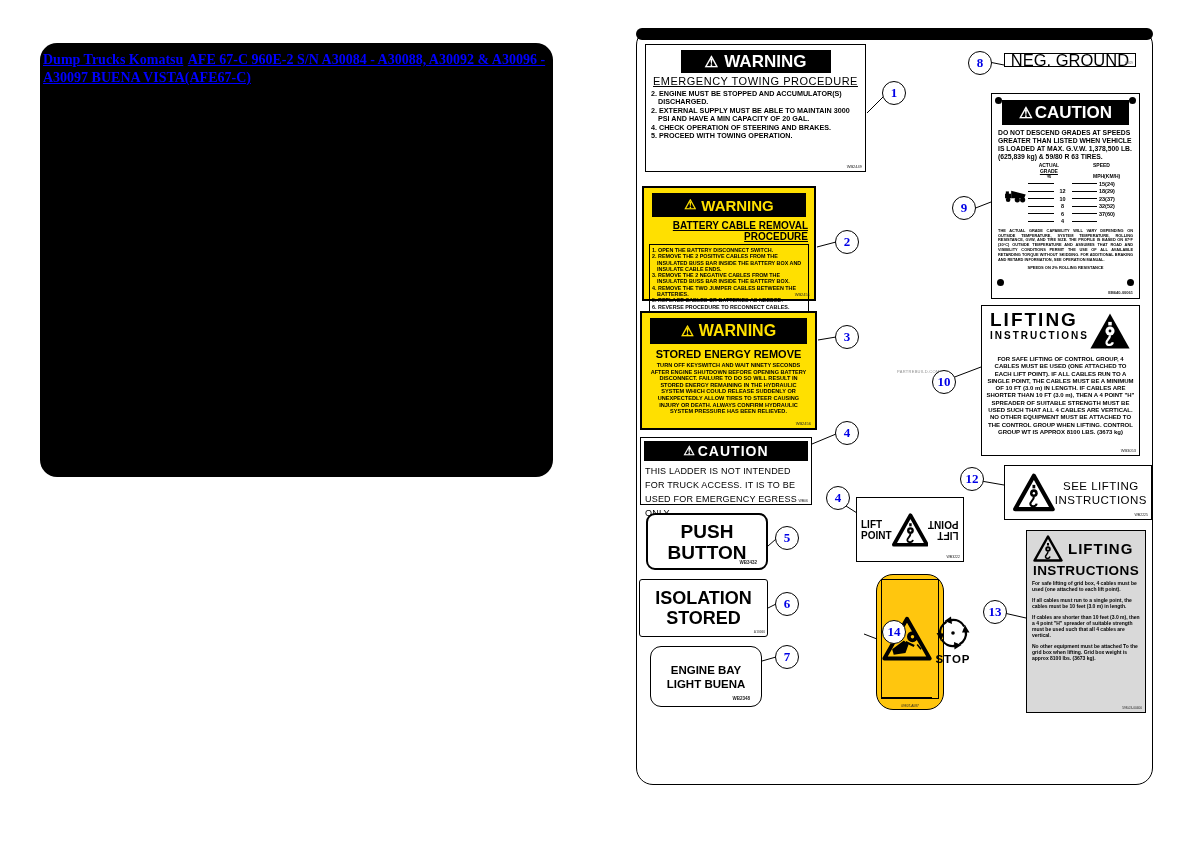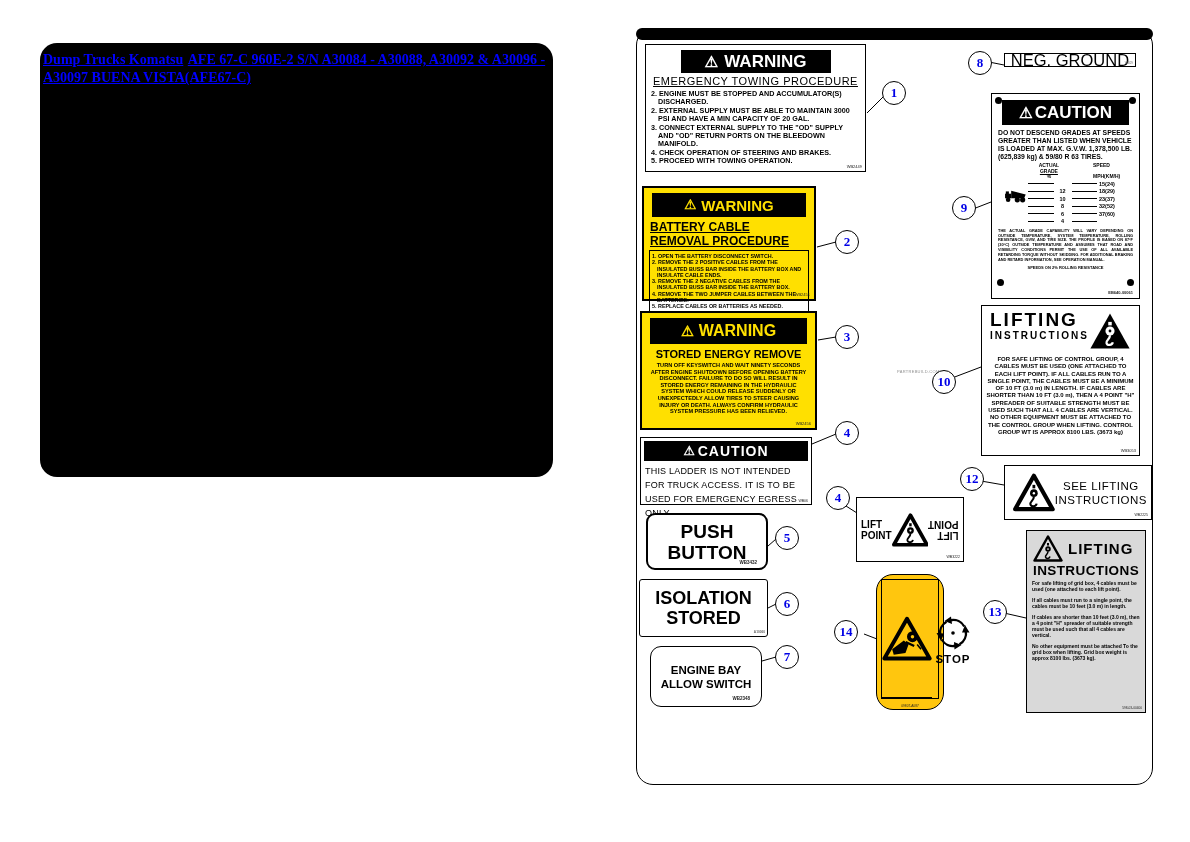--- a/index.html
+++ b/index.html
@@ -18,21 +18,21 @@
   .blackbar{background:#000;color:#fff;display:flex;align-items:center;justify-content:center;}
   .tri{font-size:.9em;line-height:1;}
   
   .l1-head{margin:5px auto 2px;width:150px;height:23px;font-weight:bold;font-size:17px;gap:6px;}
   .l1-title{text-align:center;font-size:11px;letter-spacing:.5px;text-decoration:underline;}
   .l1-list{padding:3px 5px 0;font-size:7.2px;line-height:8.4px;font-weight:bold;}
   .l1-list div{padding-left:7px;text-indent:-7px;}
   
   .ylabel{background:#FFE000;border:2px solid #000;}
   .y-head{margin:5px 8px 3px;height:24px;font-weight:bold;font-size:15px;gap:5px;color:#FFE000;}
-  .l2-title{margin:1px 6px 2px;text-align:left;font-weight:bold;font-size:12px;text-decoration:underline;}
+  .l2-title{margin:1px 6px 2px;text-align:right;font-weight:bold;font-size:10px;text-decoration:underline;}
   .l2-box{margin:1px 5px;border:1px solid #000;padding:2px 2px;font-size:5.4px;line-height:6.3px;font-weight:bold;}
   .l2-box div{padding-left:5px;text-indent:-5px;}
   .l3-title{margin:4px 0 2px;text-align:center;font-weight:bold;font-size:11px;}
   .l3-body{margin:1px 7px;text-align:center;font-weight:bold;font-size:5.6px;line-height:6.6px;}
   
   .l4-head{margin:3px 3px 3px;height:20px;font-weight:bold;font-size:14px;letter-spacing:1px;gap:2px;}
   .l4-body{padding:0 4px;font-size:9px;line-height:14px;letter-spacing:.2px;}
   
   .bigtxt{display:flex;flex-direction:column;align-items:center;justify-content:center;
           font-weight:bold;text-align:center;}
@@ -89,21 +89,20 @@
 
 <div class="decal" id="l1" style="left:645px;top:44px;width:221px;height:128px;">
   <div class="blackbar l1-head">
     <span class="tri">⚠</span>
     <span>WARNING</span>
   </div>
   <div class="l1-title">EMERGENCY TOWING  PROCEDURE</div>
   <div class="l1-list">
     <div>2. ENGINE MUST BE STOPPED AND ACCUMULATOR(S) DISCHARGED.</div>
     <div>2. EXTERNAL SUPPLY MUST BE ABLE TO MAINTAIN 3000 PSI AND HAVE A MIN CAPACITY OF 20 GAL.</div>
-    <div>3. CONNECT EXTERNAL SUPPLY TO THE "OD" SUPPLY AND "OD" RETURN PORTS ON THE BLEEDOWN MANIFOLD.</div>
     <div>4. CHECK OPERATION OF STEERING AND BRAKES.</div>
     <div>5. PROCEED WITH TOWING OPERATION.</div>
   </div>
   <span class="part" style="right:3px;bottom:2px;">WB2449</span>
 </div>
 
 <div class="decal ylabel" id="l2" style="left:642px;top:186px;width:174px;height:115px;">
   <div class="blackbar y-head">
     <span class="tri">⚠</span>
     <span>WARNING</span>
@@ -146,21 +145,21 @@
 </div>
 
 <div class="decal bigtxt" id="l6" style="left:639px;top:579px;width:129px;height:58px;border-width:1.5px;border-radius:3px;font-size:18px;line-height:20px;">
   <span>ISOLATION</span>
   <span>STORED</span>
   <span class="part" style="right:2px;bottom:2px;font-size:3.2px;color:#666;">A10060</span>
 </div>
 
 <div class="decal bigtxt" id="l7" style="left:650px;top:646px;width:112px;height:61px;border-width:1.5px;border-radius:11px;font-size:11.5px;line-height:14px;">
   <span>ENGINE BAY</span>
-  <span>ALLOW SWITCH</span>
+  <span>LIGHT BUENA</span>
   <span class="part" style="right:11px;bottom:5px;font-size:4.5px;">WB2348</span>
 </div>
 
 <div class="decal bigtxt" id="l8" style="left:1004px;top:53px;width:132px;height:14px;font-size:16.5px;font-weight:normal;">
   <span>NEG. GROUND</span>
   <span class="part" style="right:2px;bottom:1px;font-size:3px;color:#777;">WB29</span>
 </div>
 
 <div class="decal" id="l9" style="left:991px;top:93px;width:149px;height:206px;border-width:1.5px;">
   <span class="dot" style="left:3px;top:3px;"></span>
@@ -368,13 +367,13 @@
 <div class="co" style="left:835px;top:421px;">4</div>
 <div class="co" style="left:775px;top:526px;">5</div>
 <div class="co" style="left:775px;top:592px;">6</div>
 <div class="co" style="left:775px;top:645px;">7</div>
 <div class="co" style="left:968px;top:51px;">8</div>
 <div class="co" style="left:952px;top:196px;">9</div>
 <div class="co" style="left:932px;top:370px;">10</div>
 <div class="co" style="left:826px;top:486px;">4</div>
 <div class="co" style="left:960px;top:467px;">12</div>
 <div class="co" style="left:983px;top:600px;">13</div>
-<div class="co" style="left:834px;top:620px;">14</div>
+<div class="co" style="left:882px;top:620px;">14</div>
 
 </body></html>

